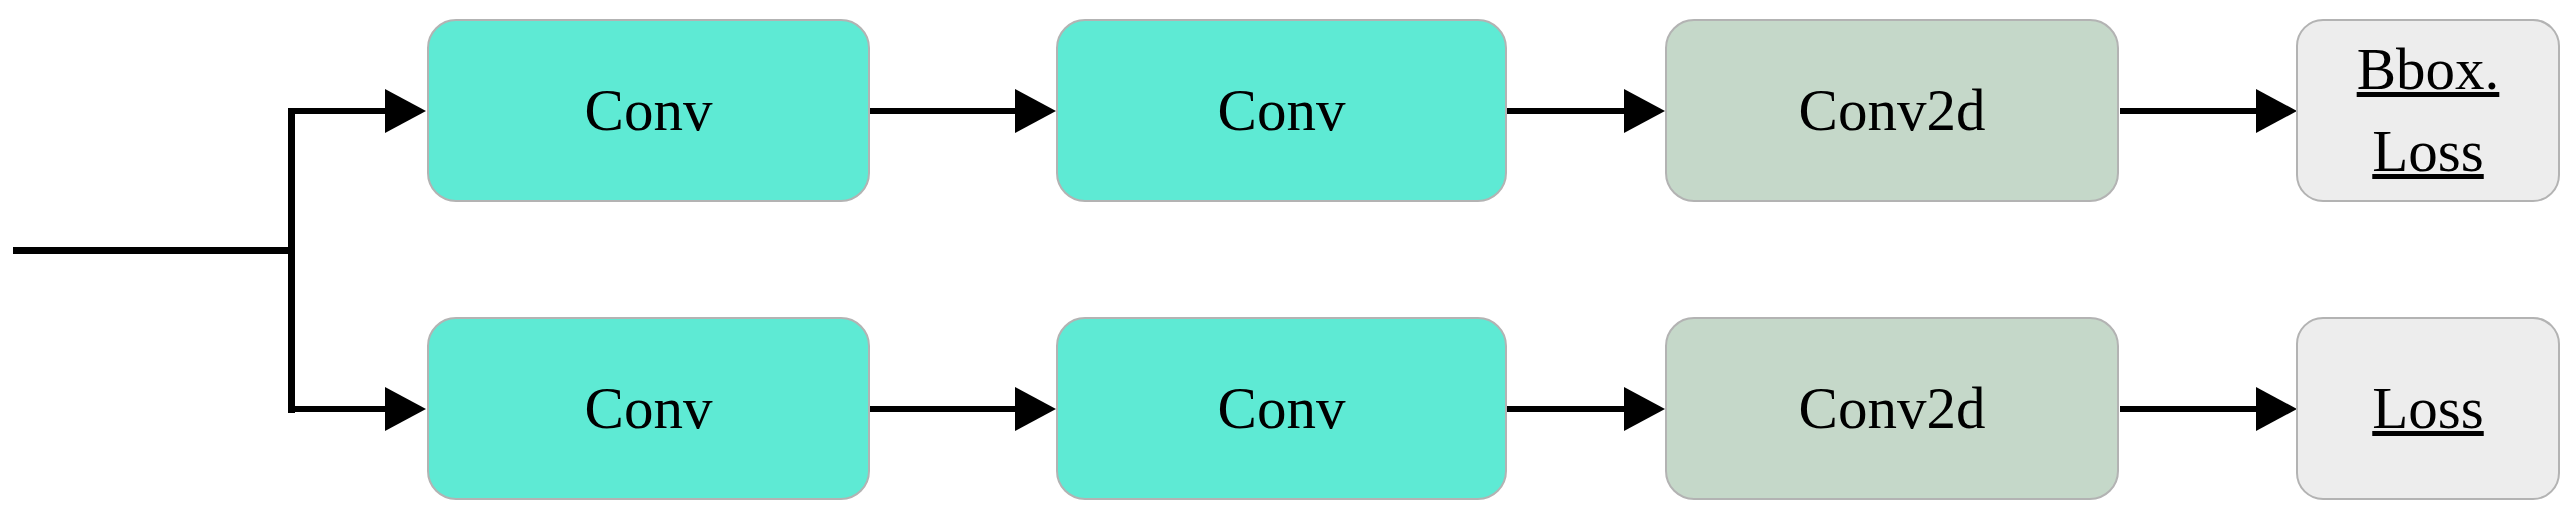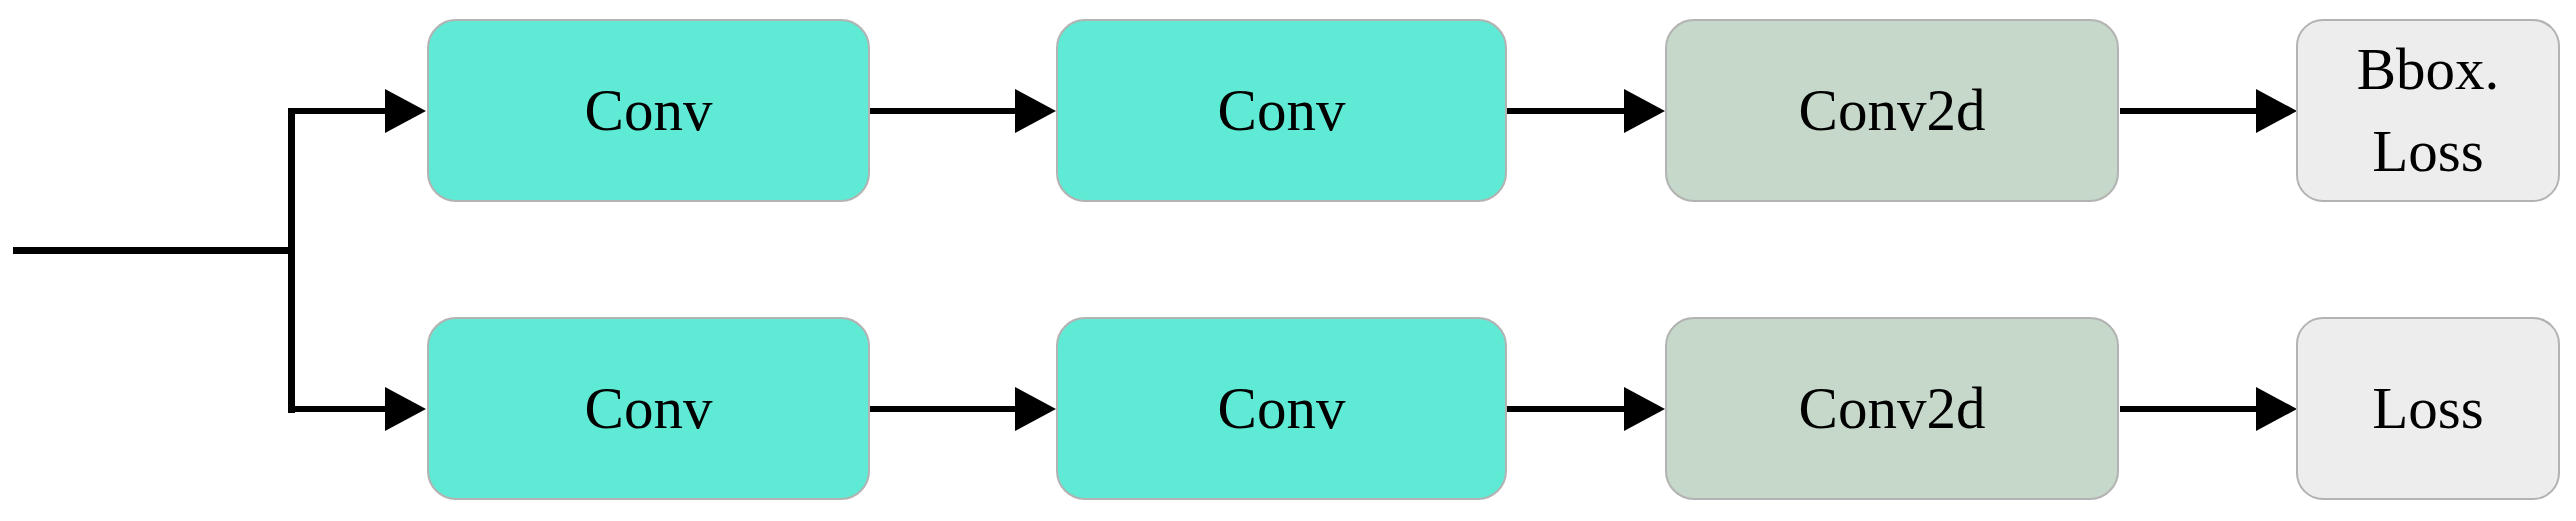--- a/index.html
+++ b/index.html
@@ -55,21 +55,21 @@
     flex-direction: column;
     align-items: center;
     justify-content: center;
     text-align: center;
     color: #000000;
     font-size: 59px;
     line-height: 1.38;
   }
   .box.conv   { background: #5eead4; }
   .box.conv2d { background: #c5d8c9; }
-  .box.loss   { background: #ededed; border-radius: 27px; }
+  .box.loss   { background: #ededed; border-radius: 27px; text-decoration: underline; }
 
   .row1 { top: 19px; }
   .row2 { top: 317px; }
 
   .colA { left: 427px;  width: 443px; }
   .colB { left: 1056px; width: 451px; }
   .colC { left: 1665px; width: 454px; }
   .colD { left: 2296px; width: 264px; }
 </style>
 </head>

